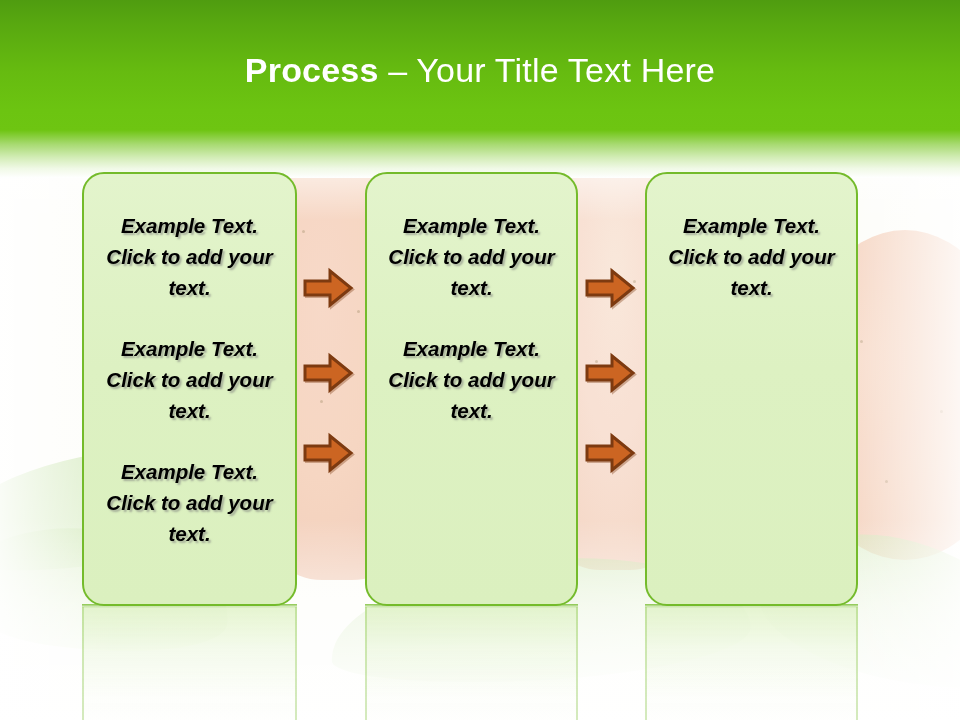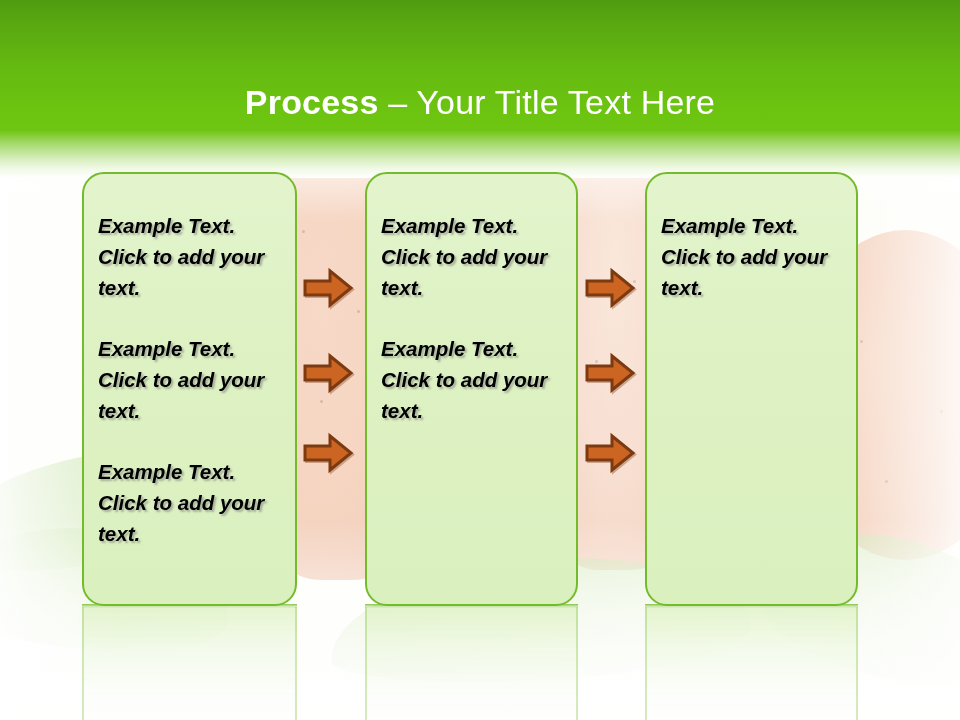--- a/index.html
+++ b/index.html
@@ -143,21 +143,20 @@
     position: absolute;
     left: 0; right: 0;
     top: 50px;
     text-align: center;
     color: #ffffff;
     font-size: 34px;
     line-height: 40px;
     letter-spacing: .2px;
     white-space: nowrap;
     z-index: 6;
-    margin-top: 32px;
   }
   .title .t-bold { font-weight: bold; }
   .title .t-dash { font-weight: normal; }
   .title .t-rest { font-weight: normal; }
 
   
   .box {
     position: absolute;
     top: 172px;
     height: 434px;
@@ -166,21 +165,21 @@
     border-radius: 22px;
     box-sizing: border-box;
     z-index: 10;
     padding: 36px 10px 0 10px;
   }
   .box-1 { left: 82px;  width: 215px; }
   .box-2 { left: 365px; width: 213px; }
   .box-3 { left: 645px; width: 213px; }
 
   .box-text {
-    text-align: left;
+    text-align: center;
     font-style: italic;
     font-weight: bold;
     font-size: 20.5px;
     line-height: 31px;
     color: #000000;
     text-shadow: 2px 2px 2px rgba(120,120,120,.55);
     margin: 0 0 30px 0;
     padding: 0 4px;
   }
   .box-text:last-child { margin-bottom: 0; }

